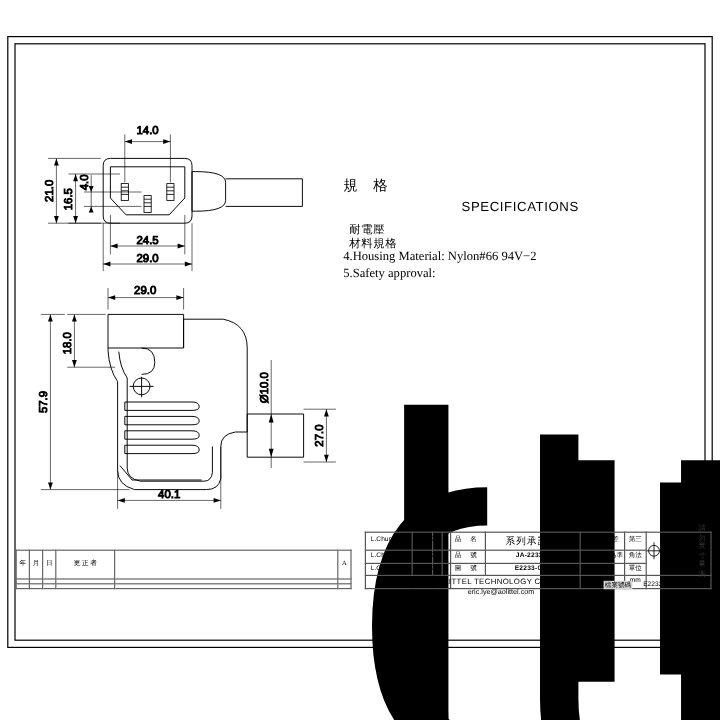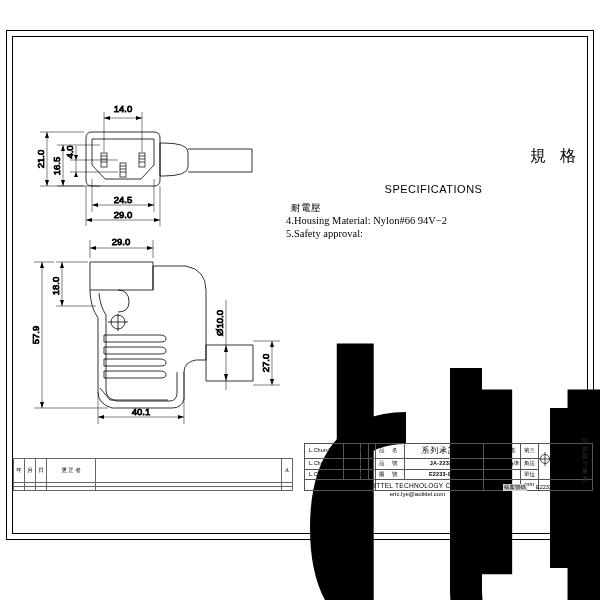--- a/index.html
+++ b/index.html
@@ -4,22 +4,22 @@
 <style>
   html,body{margin:0;padding:0;background:#ffffff;}
   body{width:600px;height:600px;overflow:hidden;font-family:"Liberation Sans",sans-serif;color:#000;}
   #sheet{position:relative;width:600px;height:600px;background:#fff;}
   .frame-outer{position:absolute;left:6px;top:30px;width:588px;height:510px;border:1px solid #000;box-sizing:border-box;}
   .frame-inner{position:absolute;left:12px;top:36px;width:576px;height:498px;border:1px solid #000;box-sizing:border-box;}
   svg{position:absolute;left:0;top:0;width:600px;height:600px;}
   .dimtxt{font-family:"Liberation Sans",sans-serif;font-size:9.5px;fill:#000;}
   
   #specs{position:absolute;left:286px;top:146px;width:295px;}
-  #specs .title-cn{text-align:right;font-family:"Liberation Serif",serif;font-size:16px;letter-spacing:5px;}
-  #specs .title-en{text-align:center;font-family:"Liberation Sans",sans-serif;font-size:11px;margin-top:16px;letter-spacing:0.5px;}
+  #specs .title-cn{text-align:left;font-family:"Liberation Serif",serif;font-size:12px;letter-spacing:5px;}
+  #specs .title-en{text-align:center;font-family:"Liberation Sans",sans-serif;font-size:11px;margin-top:4px;letter-spacing:0.5px;}
   #specs ol{list-style:none;margin:8px 0 0 0;padding:0;}
   #specs li{position:relative;font-family:"Liberation Serif",serif;font-size:10.5px;line-height:11px;margin-bottom:2px;white-space:nowrap;}
   .cn-lead{display:block;font-size:9.5px;line-height:10px;padding-left:5px;letter-spacing:0.5px;}
   .sp-line{display:block;}
   .ulmark{display:inline-block;width:13px;height:11px;vertical-align:-2px;margin:0 1px;}
   
   #tblock{position:absolute;left:304px;top:443px;width:289px;height:48px;}
   #tblock table{border-collapse:collapse;width:100%;height:100%;table-layout:fixed;}
   #tblock td{border:0.6px solid #555;font-size:5.5px;padding:0;text-align:center;vertical-align:middle;line-height:1;font-family:"Liberation Sans",sans-serif;}
   .cjk{font-family:"Liberation Serif",serif;letter-spacing:1px;}
@@ -224,20 +224,21 @@
   </svg>
 
   <div id="specs">
     <div class="title-cn">規 格</div>
     <div class="title-en">SPECIFICATIONS</div>
     <ol>
       <li>
         <span class="cn-lead">耐電壓</span>
       </li>
       <li>
+        <span class="cn-lead">材料規格</span>
         <span class="sp-line"><span>4.</span><span>Housing  Material:  Nylon#66  94V−2</span></span>
       </li>
       <li>
         <span class="sp-line"><span>5.</span><span>Safety  approval:</span><span class="ulmark"><svg viewBox="0 0 26 22">
                 <g fill="none" stroke="#000" stroke-width="1.6">
                   <path d="M3 3 L3 14 Q3 19 9 19 L20 19 Q23 19 23 15 L23 3"></path>
                   <path d="M9 5 L9 13"></path>
                   <path d="M13 5 L13 14 L19 14"></path>
                 </g>
               </svg></span><span class="ulmark"><svg viewBox="0 0 30 22">

